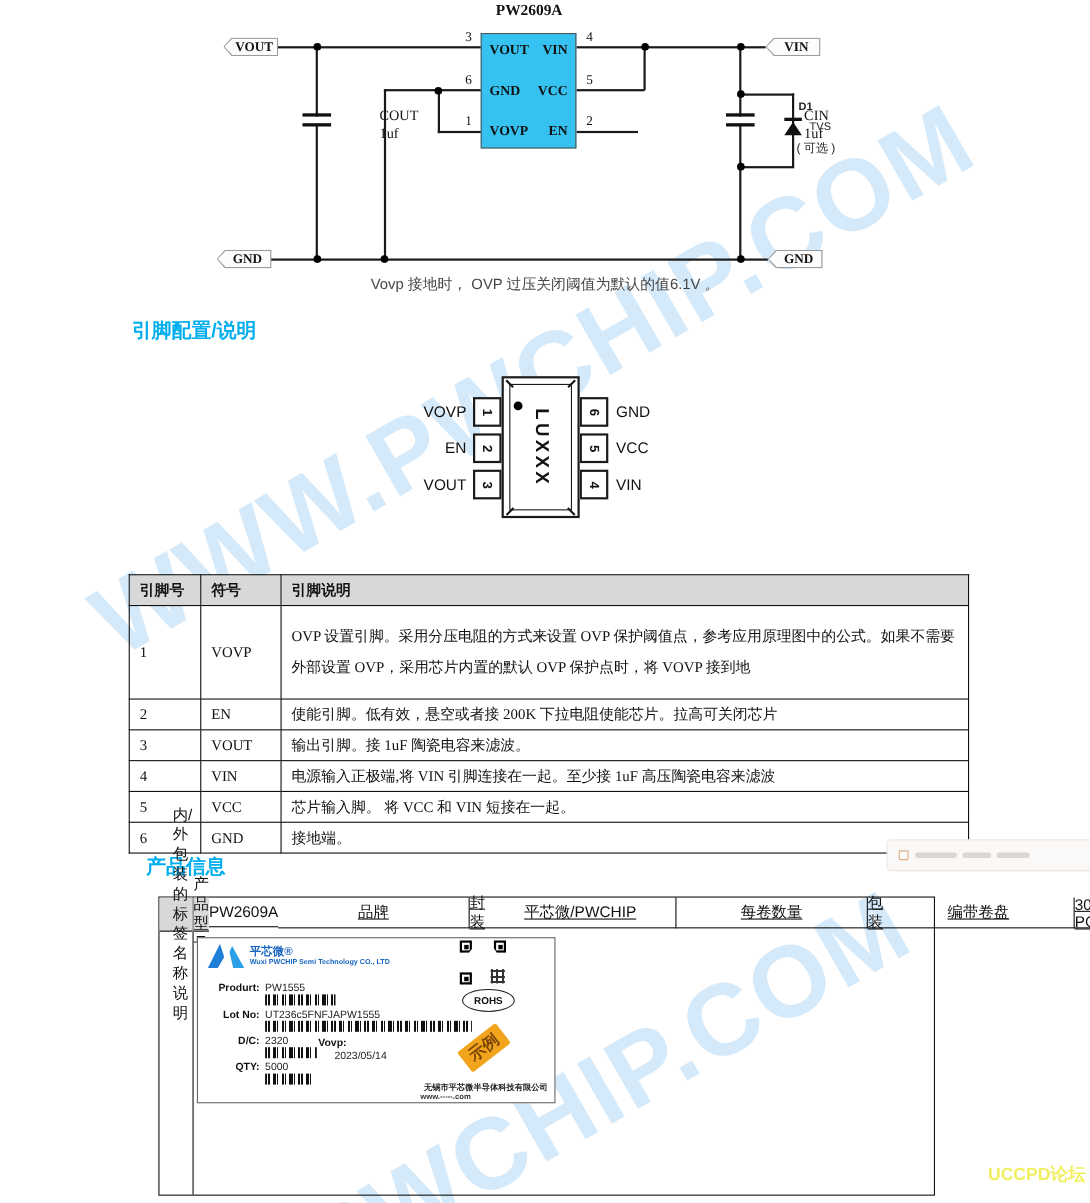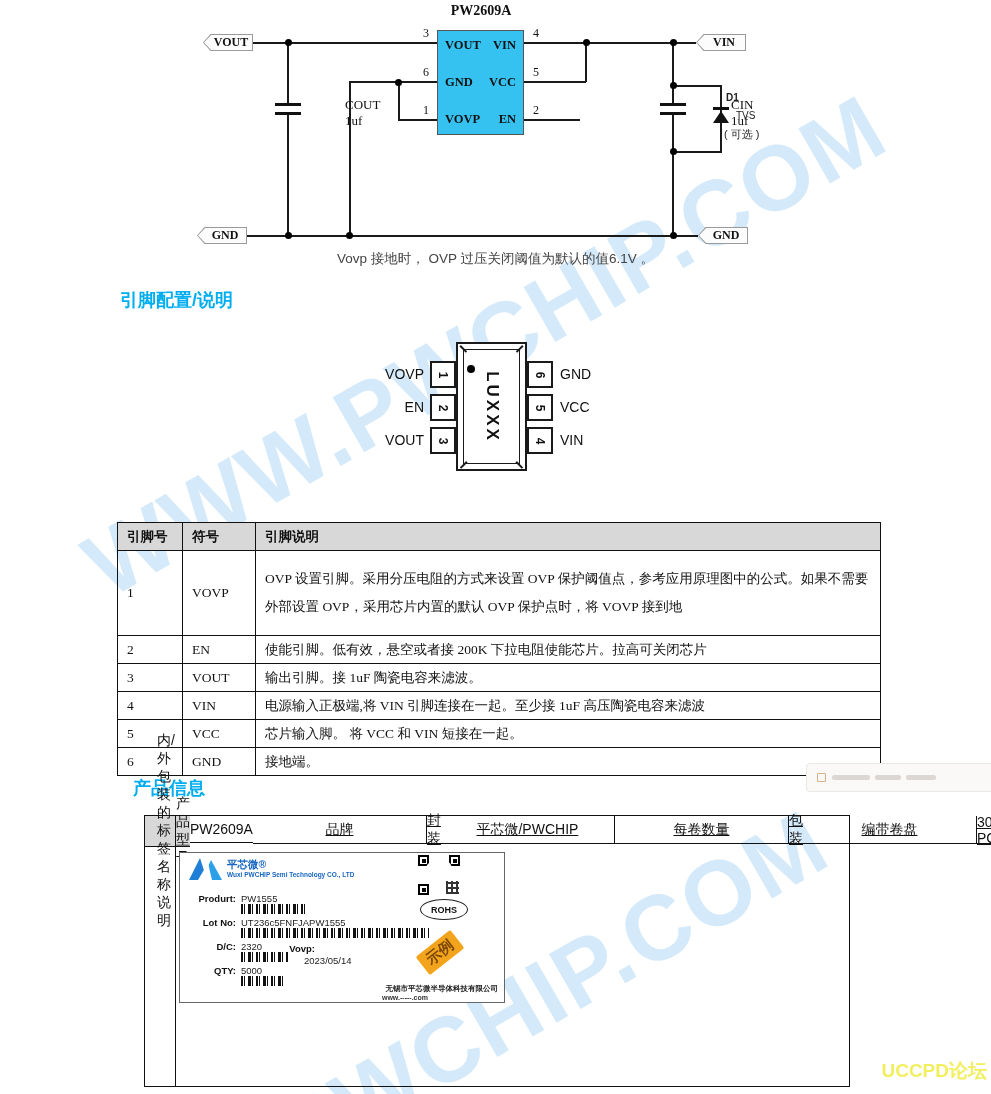--- a/index.html
+++ b/index.html
@@ -2,21 +2,21 @@
 <html><head>
 <meta charset="utf-8">
 <style>
   html,body{margin:0;padding:0;background:#fff;}
   .page{position:relative;width:991px;height:1094px;background:#fff;overflow:hidden;
         font-family:"Liberation Sans",sans-serif;color:#111;}
   
   .wm{position:absolute;white-space:nowrap;font-weight:bold;font-size:92px;
       color:rgba(100,175,235,0.28);transform-origin:0 50%;transform:rotate(-30deg);
       letter-spacing:2px;pointer-events:none;}
-  .forum{position:absolute;right:4px;top:1058px;font-size:19px;font-weight:bold;
+  .forum{position:absolute;right:4px;top:1058px;font-size:16px;font-weight:bold;
          color:rgba(240,238,85,0.95);}
   
   .w{position:absolute;background:#1a1a1a;}
   .dot{position:absolute;width:7px;height:7px;border-radius:50%;background:#000;}
   .chip{position:absolute;left:437px;top:30px;width:87px;height:105px;background:#35C2F1;
         border:1px solid #555;box-sizing:border-box;display:flex;flex-direction:column;
         justify-content:space-between;padding:7px 7px;font-family:"Liberation Serif",serif;
         font-weight:600;font-size:12.5px;}
   .chiprow{display:flex;justify-content:space-between;}
   .pinnum{position:absolute;font-family:"Liberation Serif",serif;font-size:12px;color:#111;}

